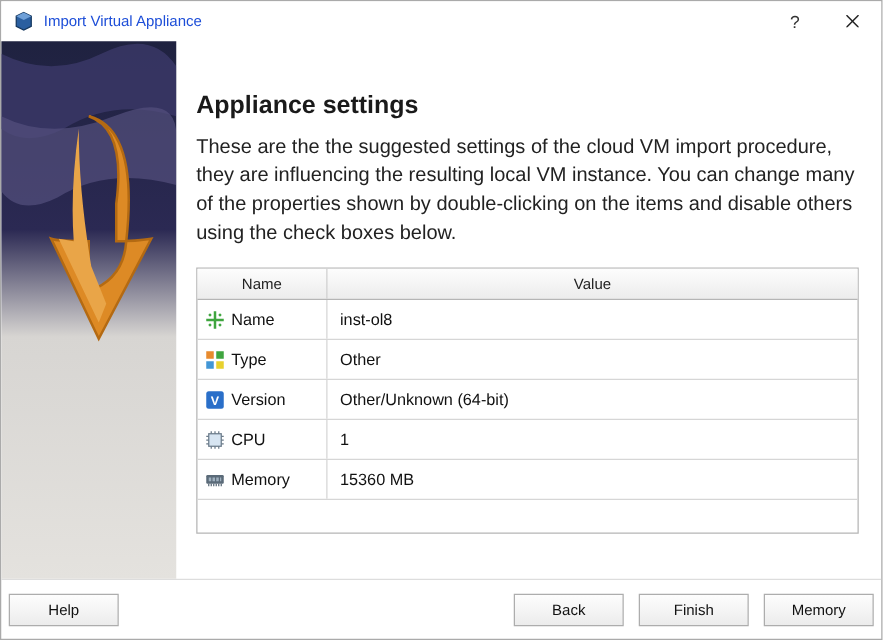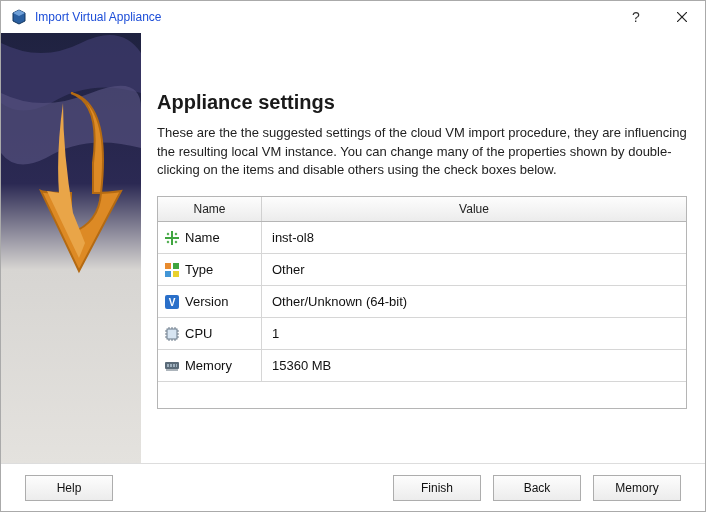--- a/index.html
+++ b/index.html
@@ -8,36 +8,36 @@
     .titlebar .app-icon { width: 16px; height: 16px; margin-right: 8px; }
     .titlebar .title { flex: 1; font-size: 12px; color: #1d4ed8; }
     .titlebar .win-btn { width: 46px; height: 32px; display: flex; align-items: center; justify-content: center; font-size: 14px; color: #333; }
 
     .body { display: flex; height: 430px; align-items: center; }
     .sidebar { width: 140px; height: 100%; background: linear-gradient(180deg, #1f2240 0%, #2b2953 35%, #d7d5d2 55%, #e4e2de 100%); position: relative; overflow: hidden; }
     .sidebar svg { position: absolute; top: 0; left: 0; }
 
     .main { flex: 1; padding: 14px 18px 10px 16px; display: flex; flex-direction: column; }
     .heading { font-size: 20px; font-weight: 600; color: #1a1a1a; margin-bottom: 10px; }
-    .intro { font-size: 13px; color: #222; line-height: 1.45; margin-bottom: 16px; }
+    .intro { font-size: 16px; color: #222; line-height: 1.45; margin-bottom: 16px; }
 
     .grid { border: 1px solid #b5b5b5; flex: 1; }
     .grid-header { display: flex; background: linear-gradient(#fdfdfd, #ececec); border-bottom: 1px solid #b5b5b5; }
     .grid-header .col { padding: 5px 8px; text-align: center; font-size: 12px; color: #222; }
     .col-name { width: 104px; border-right: 1px solid #d0d0d0; }
     .col-value { flex: 1; }
 
     .row { display: flex; border-bottom: 1px solid #d6d6d6; min-height: 32px; align-items: stretch; }
     .row:last-child { border-bottom: none; }
     .cell-name { width: 104px; border-right: 1px solid #d6d6d6; display: flex; align-items: center; padding: 4px 6px; gap: 5px; font-size: 13px; color: #111; }
     .cell-value { flex: 1; display: flex; align-items: center; padding: 4px 10px; font-size: 13px; color: #111; }
     .row-icon { width: 16px; height: 16px; flex-shrink: 0; }
     .filler { height: 26px; }
 
-    .footer { height: 48px; display: flex; align-items: center; padding: 0 24px; gap: 12px; border-top: 1px solid #ddd; }
+    .footer { height: 48px; display: flex; align-items: center; padding: 0 6px; gap: 12px; border-top: 1px solid #ddd; }
     .spacer { flex: 1; }
     .btn { min-width: 88px; height: 26px; background: linear-gradient(#fdfdfd,#ececec); border: 1px solid #adadad; font-size: 12px; color: #111; display: flex; align-items: center; justify-content: center; cursor: default; }
     .underline-first::first-letter { text-decoration: underline; }
   </style>
 </head>
 <body>
 
 <div class="titlebar">
   <span class="app-icon">
     <svg width="16" height="16" viewBox="0 0 16 16">
@@ -160,16 +160,16 @@
 
 
       <div class="filler"></div>
     </div>
   </div>
 </div>
 
 <div class="footer">
   <div class="btn underline-first">Help</div>
   <div class="spacer"></div>
+  <div class="btn underline-first">Back</div>
   <div class="btn underline-first">Finish</div>
-  <div class="btn underline-first">Back</div>
   <div class="btn">Memory</div>
 </div>
 
 </body></html>

